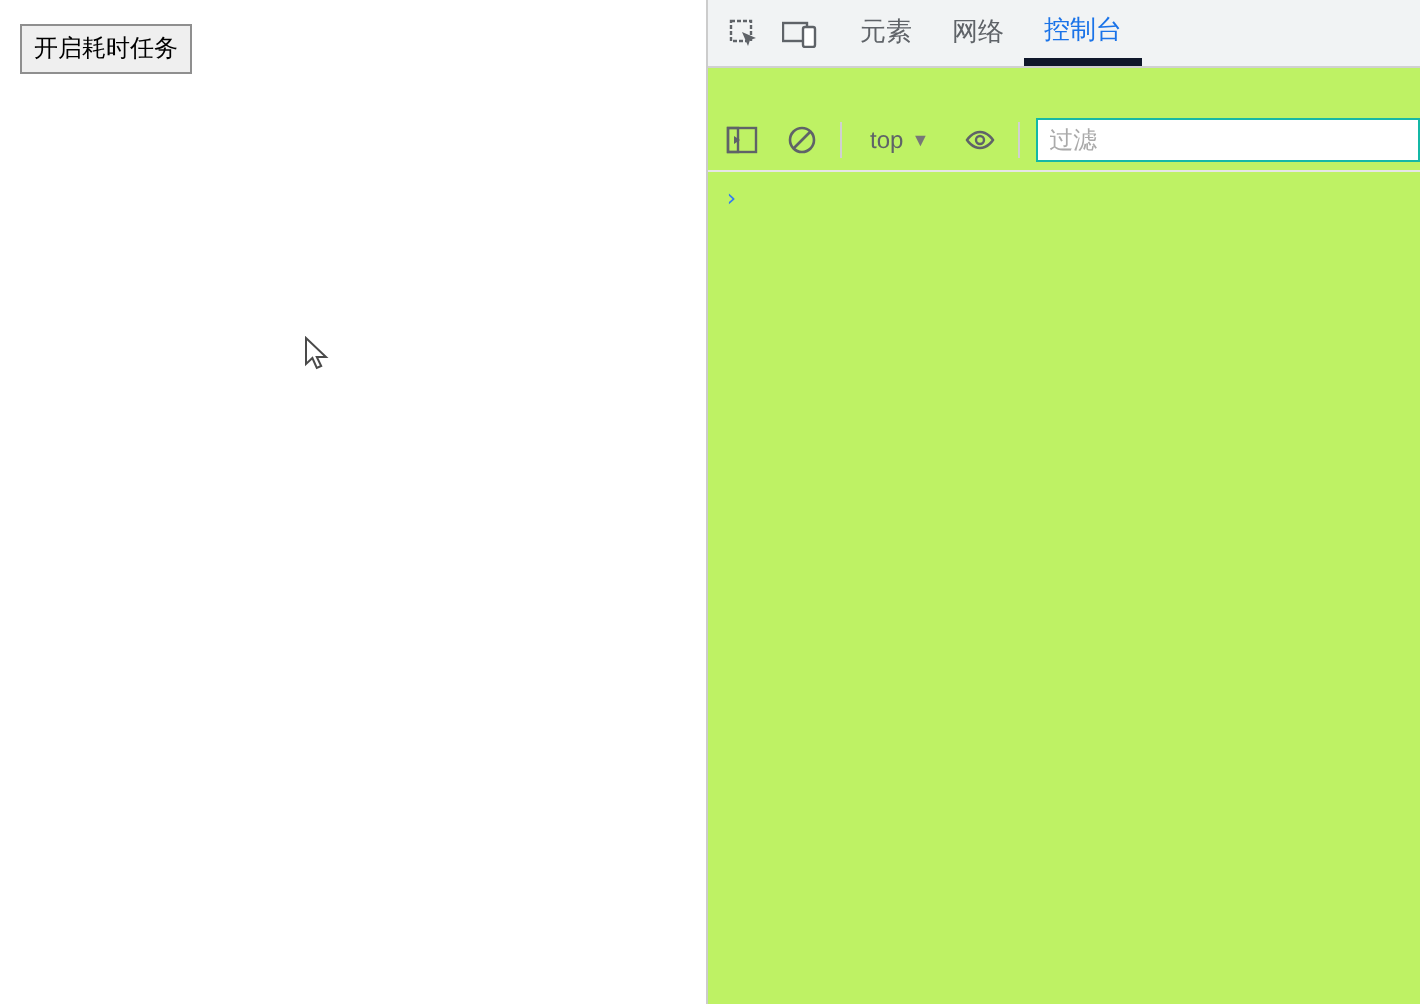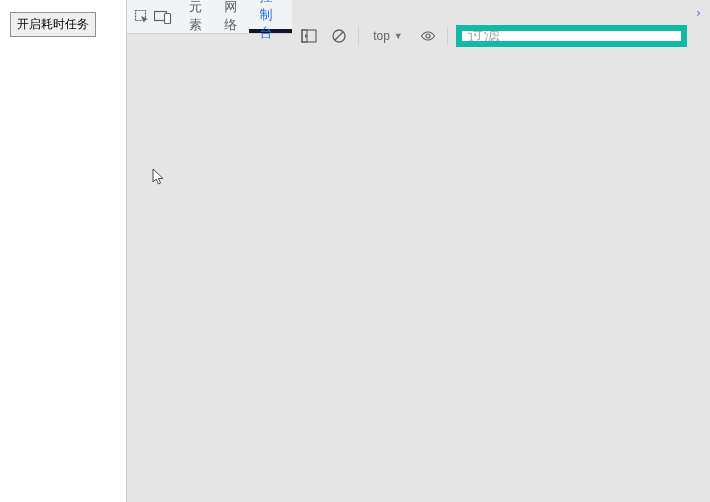--- a/index.html
+++ b/index.html
@@ -1,32 +1,32 @@
 <!DOCTYPE html>
 <html><head>
 <meta charset="utf-8">
 <style>
   * { box-sizing: border-box; margin: 0; padding: 0; }
   html, body { width: 710px; height: 502px; font-family: Arial, "Microsoft YaHei", sans-serif; font-size: 12px; overflow: hidden; background: #fff; color: #333; }
   .app { display: flex; width: 100%; height: 100%; }
   .left-pane { width: 354px; height: 100%; border-right: 1px solid #ccc; position: relative; padding: 12px 10px; }
   .start-btn { font-size: 12px; padding: 3px 6px; background: #efefef; border: 1px solid #8f8f8f; cursor: pointer; }
   .cursor { position: absolute; left: 152px; top: 168px; width: 14px; height: 18px; pointer-events: none; }
-  .right-pane { flex: 1; height: 100%; display: flex; background: #e5e5e5; }
+  .right-pane { flex: 1; height: 100%; display: flex; flex-direction: column; background: #bef264; }
   .tabs-row { display: flex; align-items: center; height: 34px; border-bottom: 1px solid #d0d0d0; padding-left: 4px; background: #f1f3f4; }
   .tool-icon { width: 28px; height: 28px; display: flex; align-items: center; justify-content: center; color: #5f6368; cursor: pointer; }
   .tool-icon svg { display: block; }
   .tabs { display: flex; align-items: stretch; height: 100%; margin-left: 6px; }
   .tab { display: flex; align-items: center; padding: 0 10px; color: #5f6368; cursor: pointer; font-size: 13px; border-bottom: 2px solid transparent; }
   .tab.active { color: #1a73e8; border-bottom: 4px solid #0f172a; }
   .toolbar-row { display: flex; align-items: center; height: 32px; border-bottom: 1px solid #e6e6e6; padding-left: 6px; gap: 8px; margin-top: 20px; }
   .tb-icon { width: 22px; height: 22px; display: flex; align-items: center; justify-content: center; color: #5f6368; cursor: pointer; }
   .context-select { display: flex; align-items: center; gap: 4px; color: #5f6368; cursor: pointer; padding: 2px 6px; font-size: 12px; }
   .context-select .caret { font-size: 9px; color: #777; }
-  .filter-input { flex: 1; height: 22px; border: 6px solid #14b8a6; padding: 0 6px; font-size: 16px; color: #333; background: #fff; margin-right: 0; }
+  .filter-input { flex: 1; height: 22px; border: 1px solid #14b8a6; padding: 0 6px; font-size: 12px; color: #333; background: #fff; margin-right: 0; }
   .filter-input::placeholder { color: #aaa; }
   .console-body { flex: 1; padding: 6px 8px; font-family: Menlo, Consolas, monospace; font-size: 12px; color: #367cf1; }
   .prompt { color: #367cf1; user-select: none; }
   .sep { width:1px; height:18px; background:#d0d0d0; }
 </style>
 </head>
 <body>
 
 <div class="app">
 

